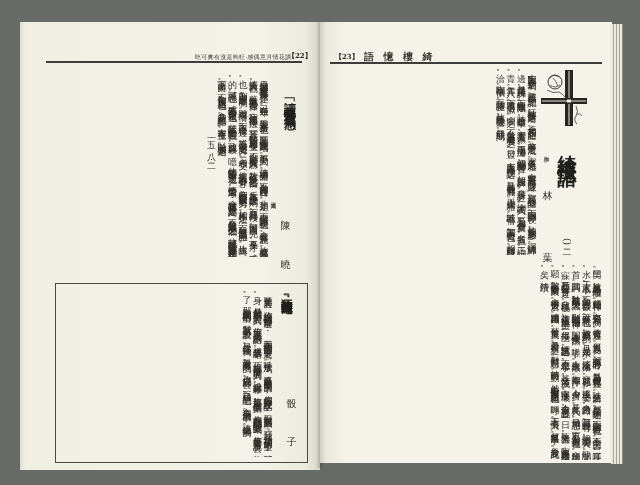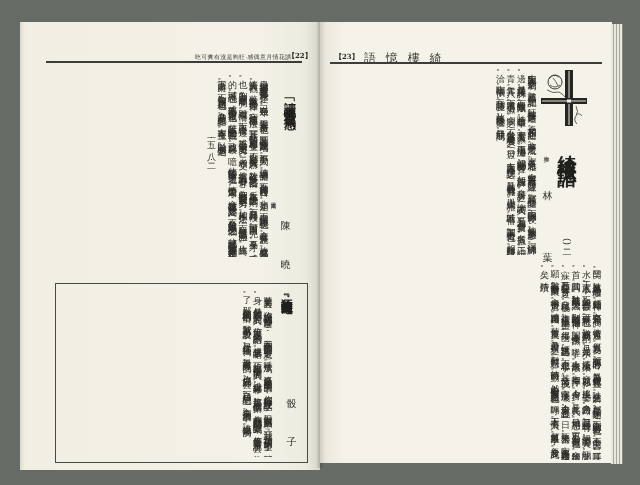--- a/index.html
+++ b/index.html
@@ -65,21 +65,21 @@
     <div class="abs vert author-big" style="left:229px; top:107px;">骰</div>
     <div class="abs vert author-big" style="left:229px; top:145px;">子</div>
     <div class="abs vert body-text" style="left:4px; top:5px; width:213px; height:168px;">聽見夫君！你說說我們這是什麼⋯⋯我不明瞭你的前中之意。呼牛放馬。這是多麼的可笑的事。你們每每好說狂話了。但我寫點東西。我就『一個小孩子的希望』了。就是說那一個你的本身。是個我們看不起的人。你大可以把人家的話。視若無睹了。你說你是一個愛世的人。說愛好和平。你是那麼的快樂。你有我們能同情的文章嗎。你是否還要說下去。你說你的話已經說完了。那麼你的狗的事情。我就不必再說了。只是你這狂狗。是沒有糞可吃的。你也只好回去。自己想一想吧。一在狗身上的事。誰也知道的。</div>
   </div>
 </div>
 
 <div class="spine-shadow"></div>
 
 <div class="page page-right">
   <div class="abs pgnum" style="left:15px; top:30px;">【23】</div>
-  <div class="abs running" style="left:44px; top:28px; letter-spacing:3px; font-size:12px;">語 憶 樓 綺</div>
+  <div class="abs running" style="left:44px; top:28px; letter-spacing:3px; font-size:10px;font-weight:bold;">語 憶 樓 綺</div>
   <div class="abs rule" style="left:10px; top:40px; width:272px;"></div>
 
   <div class="abs vert body-text" style="left:14px; top:45px; width:203px; height:188px;">夫劉阮天臺之豹。元稹西廂之記。紅樓豪婿之迷。卓女相如之曲。非草野之流。實名流之雅。余與質瓶只有一面之緣。寫訂鴛心之語。而嗚咽靜夜。使知數少愁多。深情綿綿。無告月裡日邊。是淨業幾許。而嗟歎無限。時余赴臺中。寄居友人家。風雨瀟瀟。偶聞鄰女琴聲。如泣如訴。余甚訝之。詢諸友人。乃知為一舊家女。名質瓶。工詩詞。善丹青。年方二八。而遭遇不淑。余聞之。不禁為之嘆息者久之。翌日。友人邀余同往訪之。見其容貌秀麗。舉止嫻雅。談吐不俗。真閨中之秀也。相對移時。情意漸洽。臨別依依。互贈詩箋。此後魚雁往還。無日或間。</div>
 
   <div class="abs" style="left:221px; top:48px; width:46px; height:58px;">
     <svg width="46" height="58" viewBox="0 0 46 58">
       <rect x="24" y="0" width="8" height="56" fill="#262522"></rect>
       <rect x="27.5" y="1" width="1" height="54" fill="#e8e6da"></rect>
       <rect x="0" y="28" width="46" height="6" fill="#262522"></rect>
       <rect x="1" y="30.5" width="44" height="1" fill="#e8e6da"></rect>

